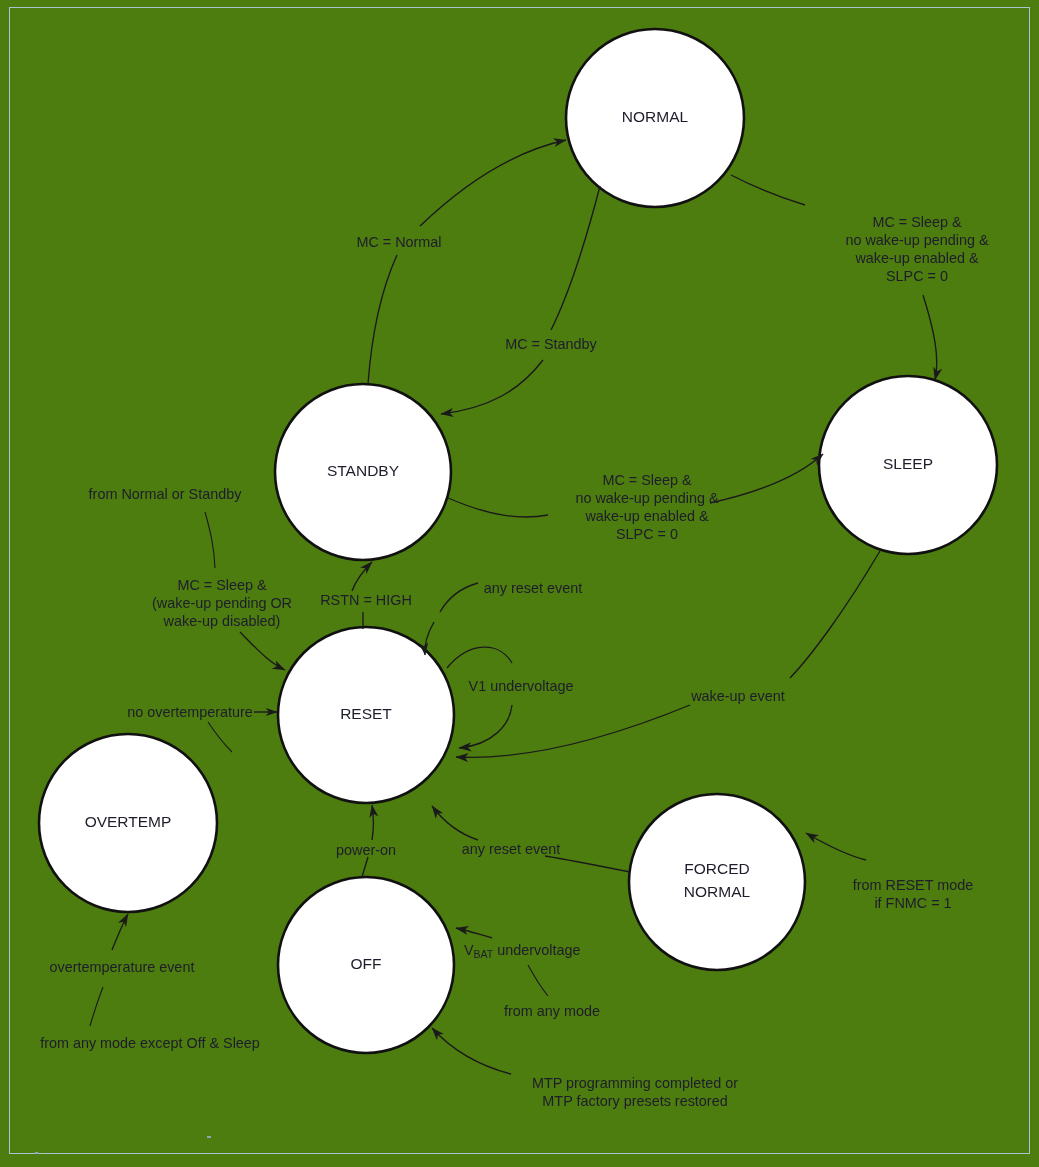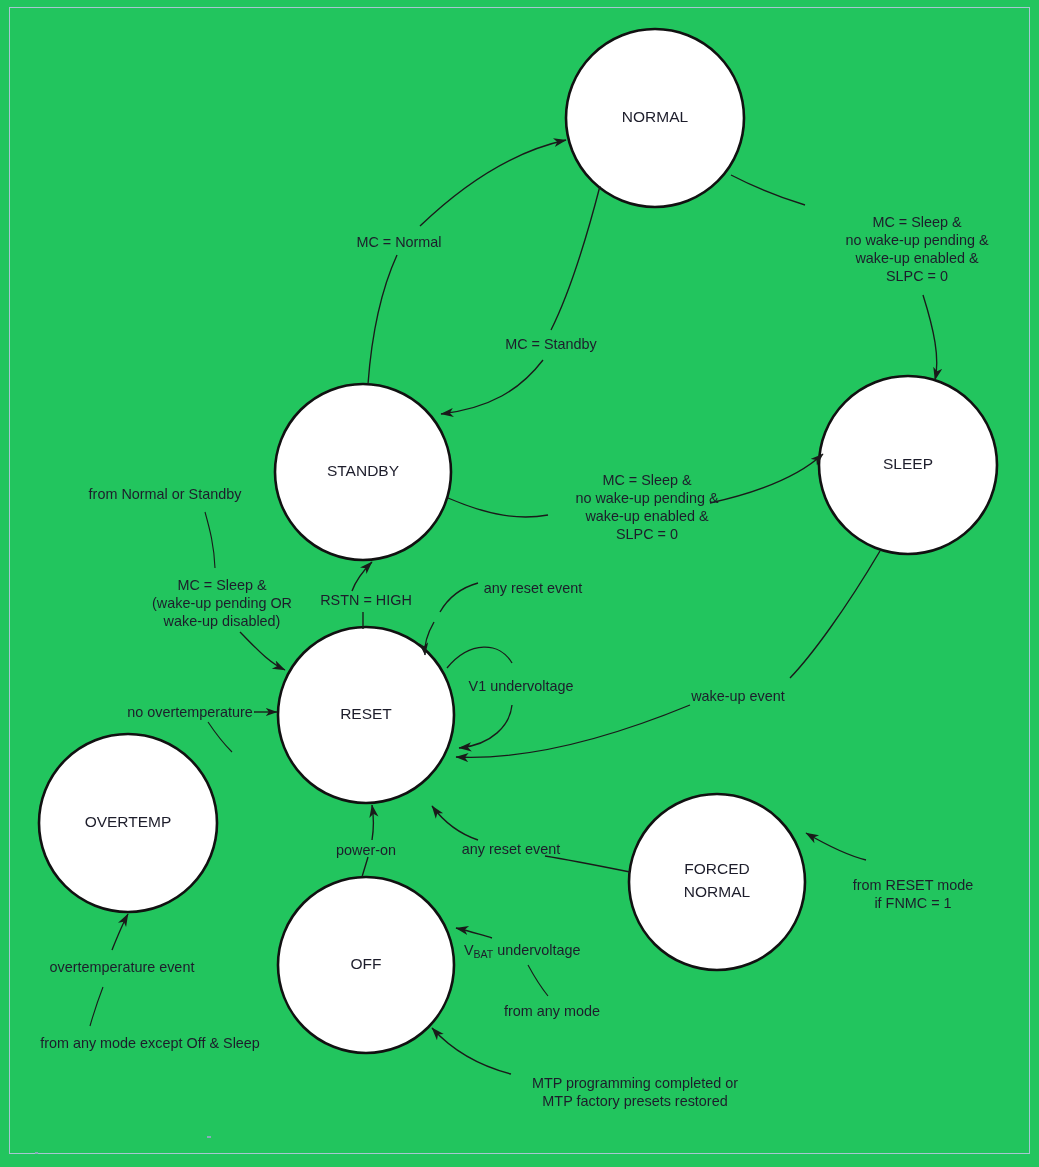--- a/index.html
+++ b/index.html
@@ -7,21 +7,21 @@
     padding: 0;
     background: #ffffff;
   }
   body {
     font-family: "Liberation Sans", sans-serif;
   }
   #page {
     position: relative;
     width: 1039px;
     height: 1167px;
-    background: #22c55e;
+    background: #4d7c0f;
     box-sizing: border-box;
     padding-left: 12px;
   }
   #frame {
     position: absolute;
     left: 9px;
     top: 7px;
     width: 1021px;
     height: 1147px;
     border: 1.4px solid #a8c6d2;

